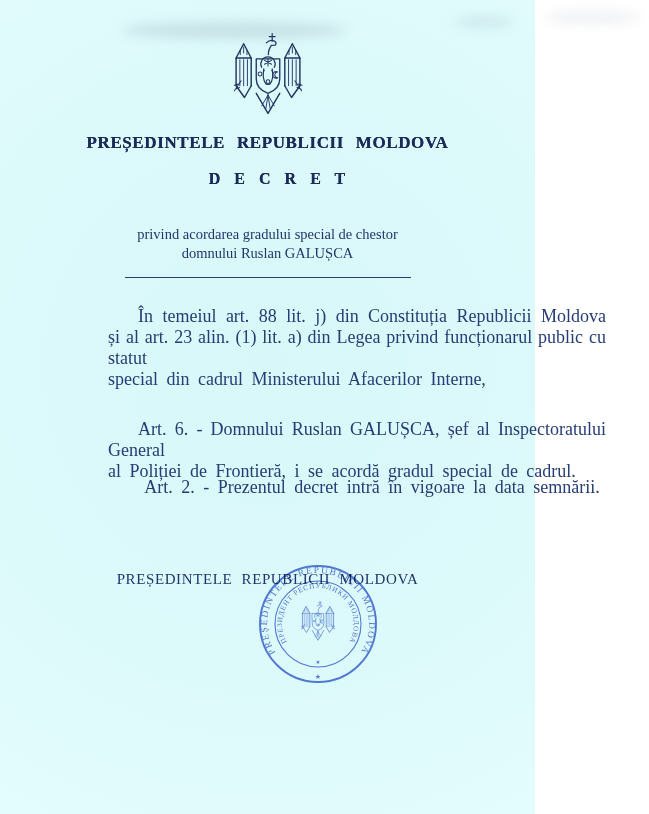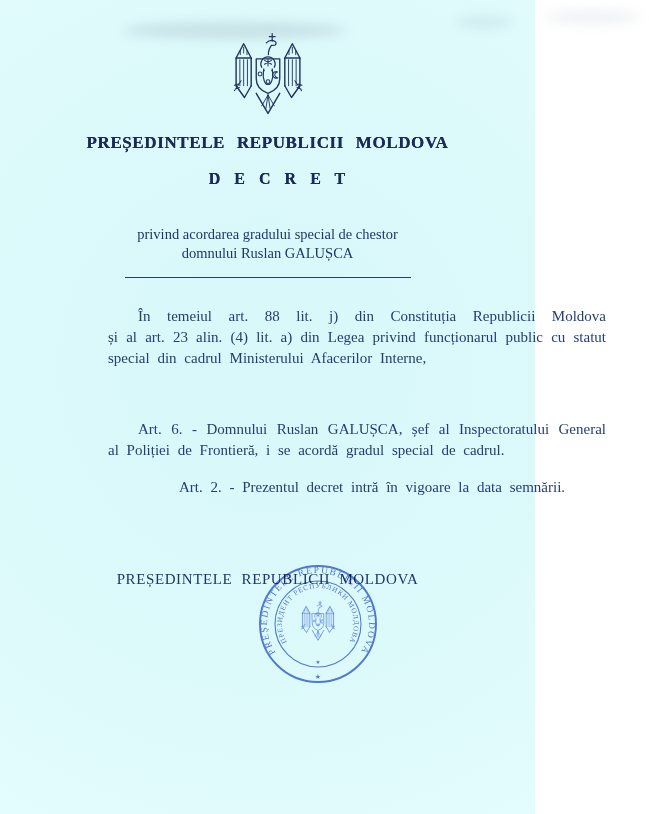--- a/index.html
+++ b/index.html
@@ -37,21 +37,21 @@
   }
   .subject{
     position:absolute;top:225px;left:50%;transform:translateX(-50%);
     width:286px;text-align:center;font-size:14.5px;line-height:19px;
     color:#20356b;padding-bottom:14px;border-bottom:1.6px solid #2a3d6f;
   }
   .subject .sline{white-space:nowrap;}
 
   .para{
     position:absolute;left:108px;width:498px;
-    font-size:15px;line-height:21px;color:#253c74;
+    font-size:18px;line-height:21px;color:#253c74;
   }
   .jline{text-align:justify;text-align-last:justify;}
   .jline.last{text-align:justify;text-align-last:left;word-spacing:4px;}
   .jline.first{text-indent:30px;}
   .para.single{text-indent:30px;word-spacing:4px;white-space:pre-wrap;}
   .preamble{top:306px;}
   .enacting{top:387px;}
   .article1{top:419px;}
   .article2{top:477px;text-align:center;}
 
@@ -128,21 +128,21 @@
   <h1 class="doc-title">PREȘEDINTELE REPUBLICII MOLDOVA</h1>
   <h2 class="decree-heading">D E C R E T</h2>
 
   <div class="subject">
     <div class="sline">privind acordarea gradului special de chestor</div>
     <div class="sline">domnului Ruslan GALUȘCA</div>
   </div>
 
   <div class="para preamble">
       <div class="jline first">În temeiul art. 88 lit. j) din Constituția Republicii Moldova</div>
-      <div class="jline">și al art. 23 alin. (4) lit. a) din Legea privind funcționarul public cu statut</div>
+      <div class="jline">și al art. 23 alin. (1) lit. a) din Legea privind funcționarul public cu statut</div>
       <div class="jline last">special din cadrul Ministerului Afacerilor Interne,</div>
     </div>
 
 
   <div class="para article1">
       <div class="jline first">Art. 6. - Domnului Ruslan GALUȘCA, șef al Inspectoratului General</div>
       <div class="jline last">al Poliției de Frontieră, i se acordă gradul special de cadrul.</div>
     </div>
 
   <div class="para single article2">Art. 2. - Prezentul decret intră în vigoare la data semnării.</div>

